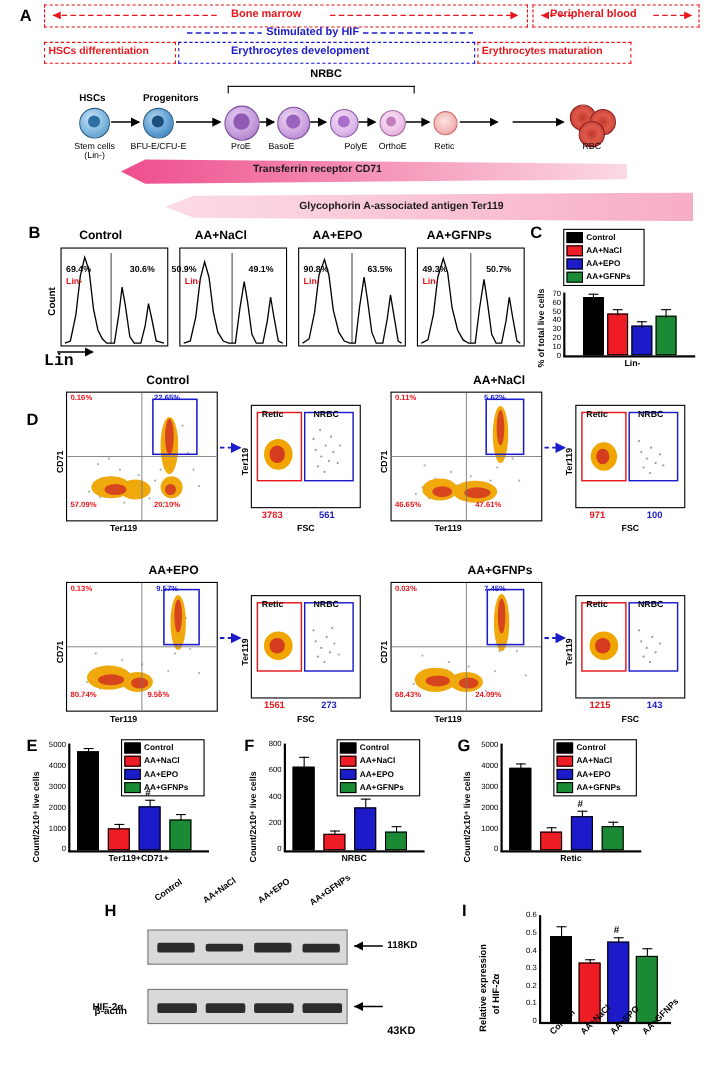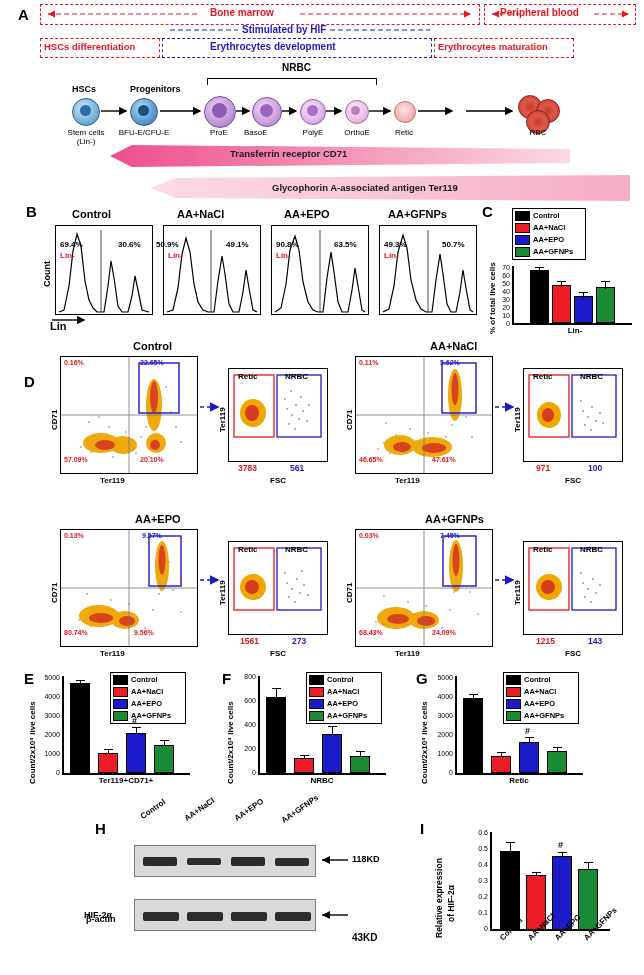--- a/index.html
+++ b/index.html
@@ -119,21 +119,21 @@
     <line x1="594" y1="14" x2="628" y2="14" stroke="#e8161c" stroke-width="1.2" stroke-dasharray="5,3" marker-end="url(#ahr)"></line>
     <line x1="170" y1="30" x2="238" y2="30" stroke="#1b1bc9" stroke-width="1.2" stroke-dasharray="5,3"></line>
     <line x1="330" y1="30" x2="430" y2="30" stroke="#1b1bc9" stroke-width="1.2" stroke-dasharray="5,3"></line>
   </svg>
 
   <div class="abs" style="left:60px;top:128px;width:52px;font-size:8px;text-align:center;">Stem cells</div>
   <div class="abs" style="left:60px;top:137px;width:52px;font-size:8px;text-align:center;">(Lin-)</div>
   <div class="abs" style="left:110px;top:128px;width:68px;font-size:8px;text-align:center;">BFU-E/CFU-E</div>
   <div class="abs" style="left:198px;top:128px;width:42px;font-size:8px;text-align:center;">ProE</div>
   <div class="abs" style="left:244px;top:128px;width:44px;font-size:8px;text-align:left;">BasoE</div>
-  <div class="abs" style="left:292px;top:128px;width:42px;font-size:8px;text-align:center;">PolyE</div>
+  <div class="abs" style="left:292px;top:128px;width:42px;font-size:8px;text-align:right;">PolyE</div>
   <div class="abs" style="left:334px;top:128px;width:46px;font-size:8px;text-align:center;">OrthoE</div>
   <div class="abs" style="left:382px;top:128px;width:44px;font-size:8px;text-align:center;">Retic</div>
   <div class="abs" style="left:508px;top:128px;width:60px;font-size:8px;text-align:center;">RBC</div>
 
   <svg class="abs" style="left:110px;top:143px;" width="460" height="26">
     <defs>
       <linearGradient id="g1" x1="1" y1="0" x2="0" y2="0">
         <stop offset="0%" stop-color="#fbd9e3"></stop>
           <stop offset="100%" stop-color="#ee4d8c"></stop>
       </linearGradient>
@@ -205,21 +205,21 @@
 <div class="abs bold" style="left:442px;top:240px;font-size:8px;">50.7%</div>
 
 <svg class="abs" style="left:50px;top:314px;" width="60" height="14">
   <defs>
       <marker id="ahb" markerWidth="6" markerHeight="6" refX="5" refY="3" orient="auto">
         <path d="M0,0 L6,3 L0,6 z" fill="#000"></path>
       </marker>
     </defs>
   <line x1="2" y1="6" x2="34" y2="6" stroke="#000" stroke-width="1.4" marker-end="url(#ahb)"></line>
 </svg>
-<div class="abs bold" style="left:50px;top:320px;font-size:11px;">Lin</div>
+<div class="abs bold" style="left:40px;top:320px;font-size:15px;font-family:Liberation Mono, monospace;">Lin</div>
 
 <div class="panel-letter" style="left:482px;top:203px;">C</div>
 
 <div class="legendbox" style="left:512px;top:208px;width:74px;height:52px;">
   <div class="legrow">
       <span class="legsw" style="background:#000000;"></span>
       <span class="leglb">Control</span>
     </div>
   <div class="legrow">
       <span class="legsw" style="background:#ee1c25;"></span>

